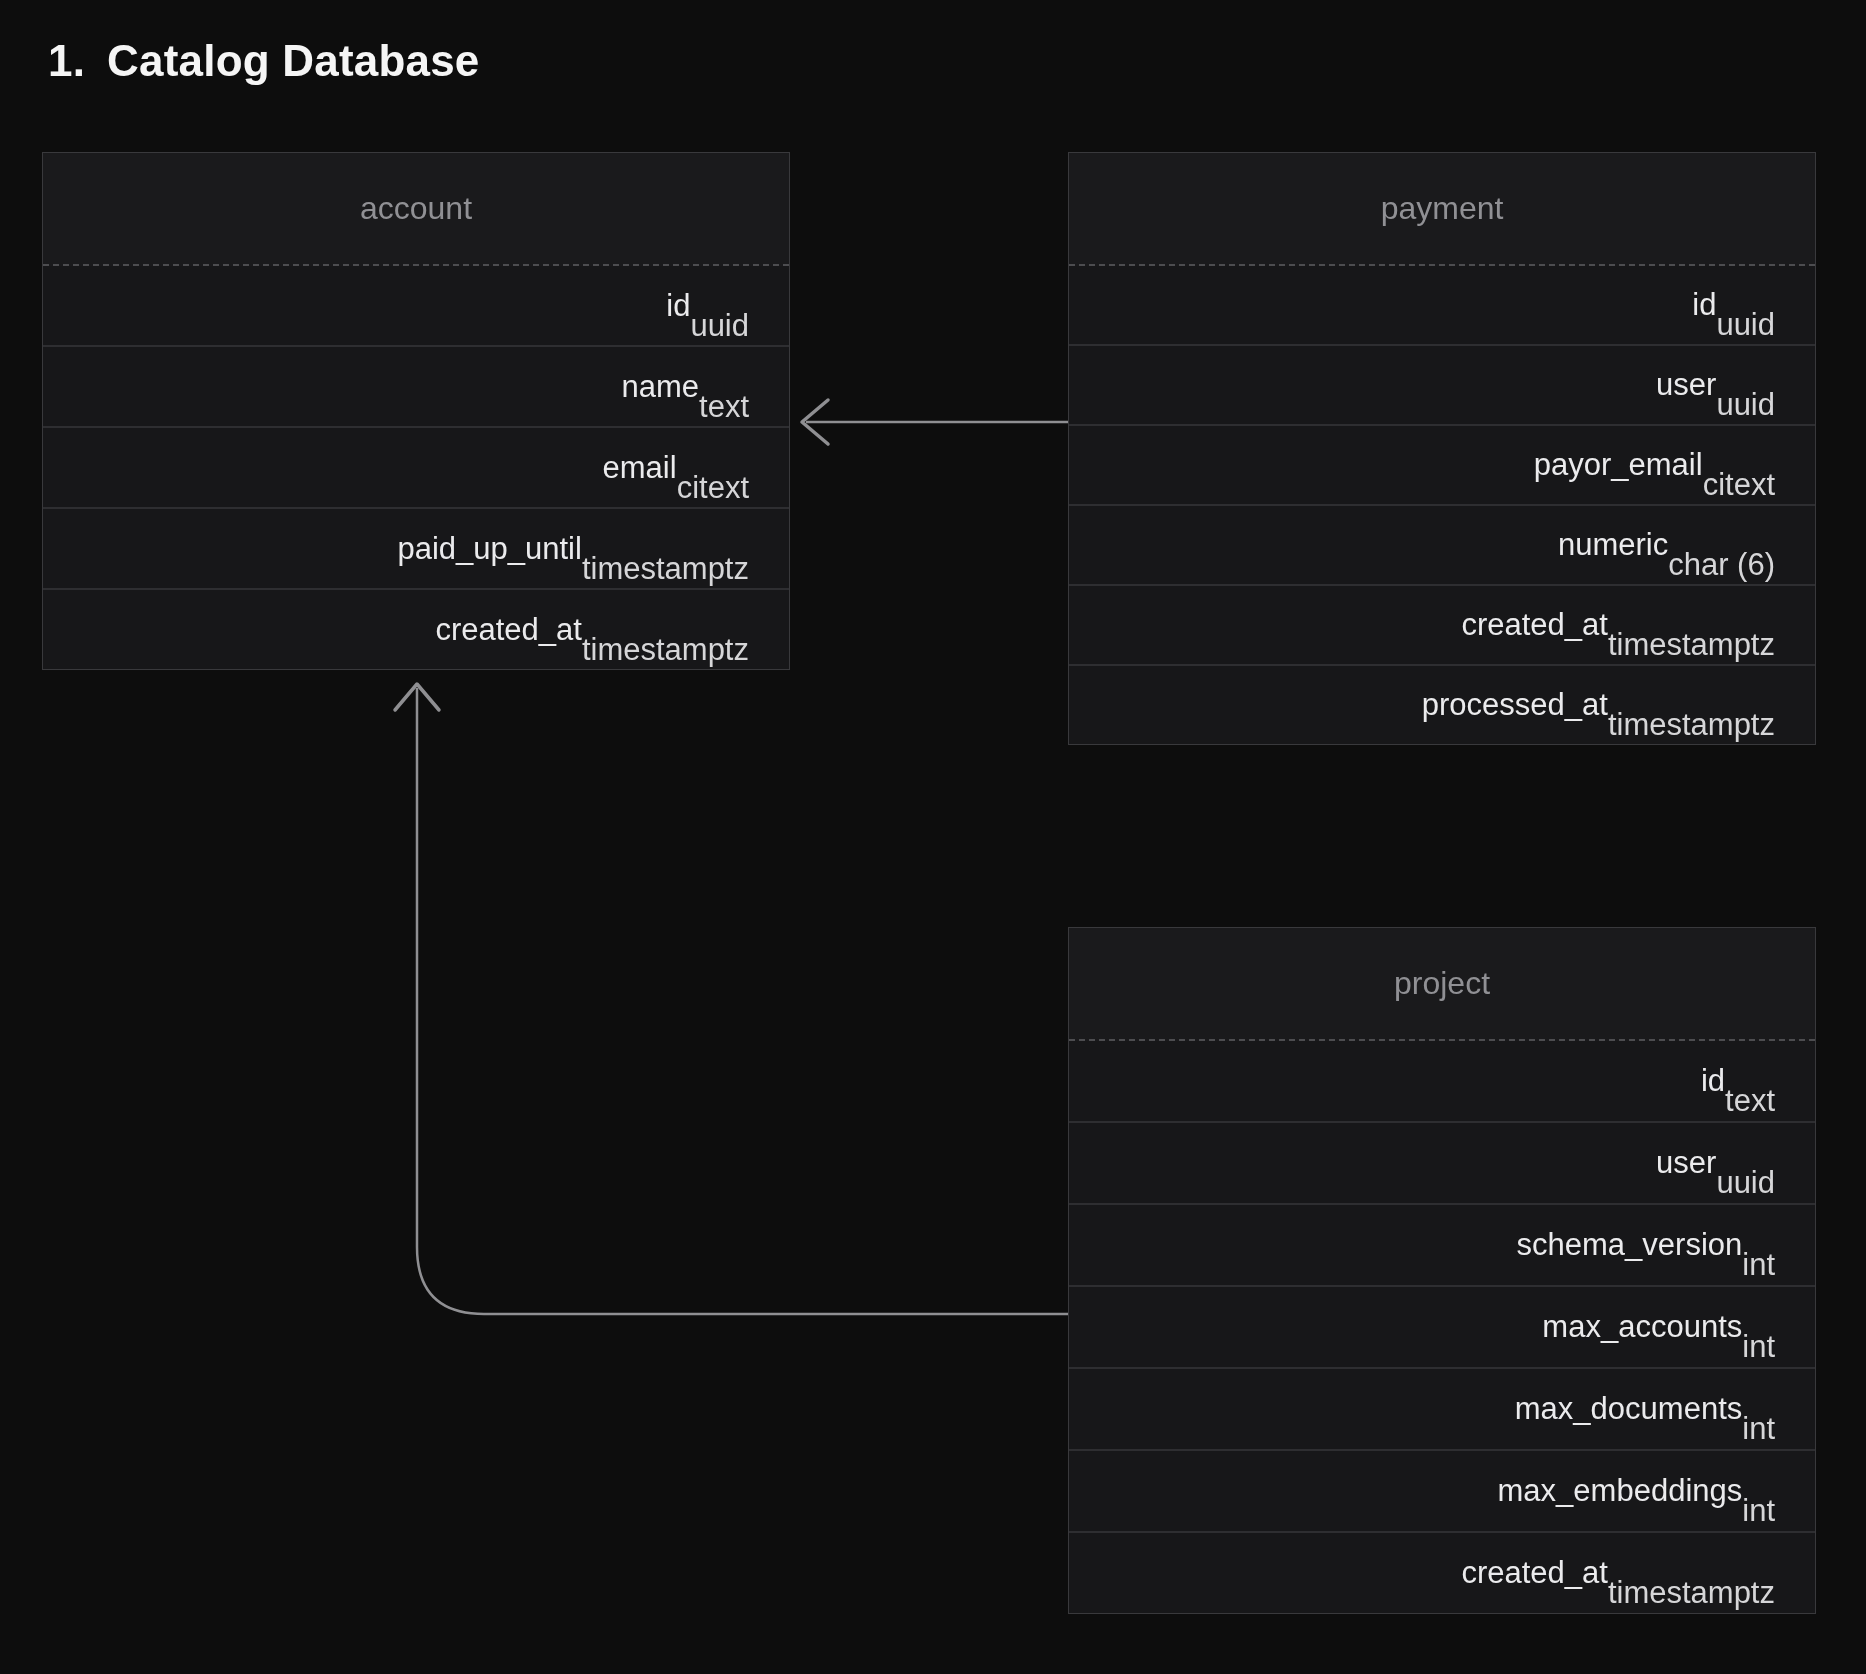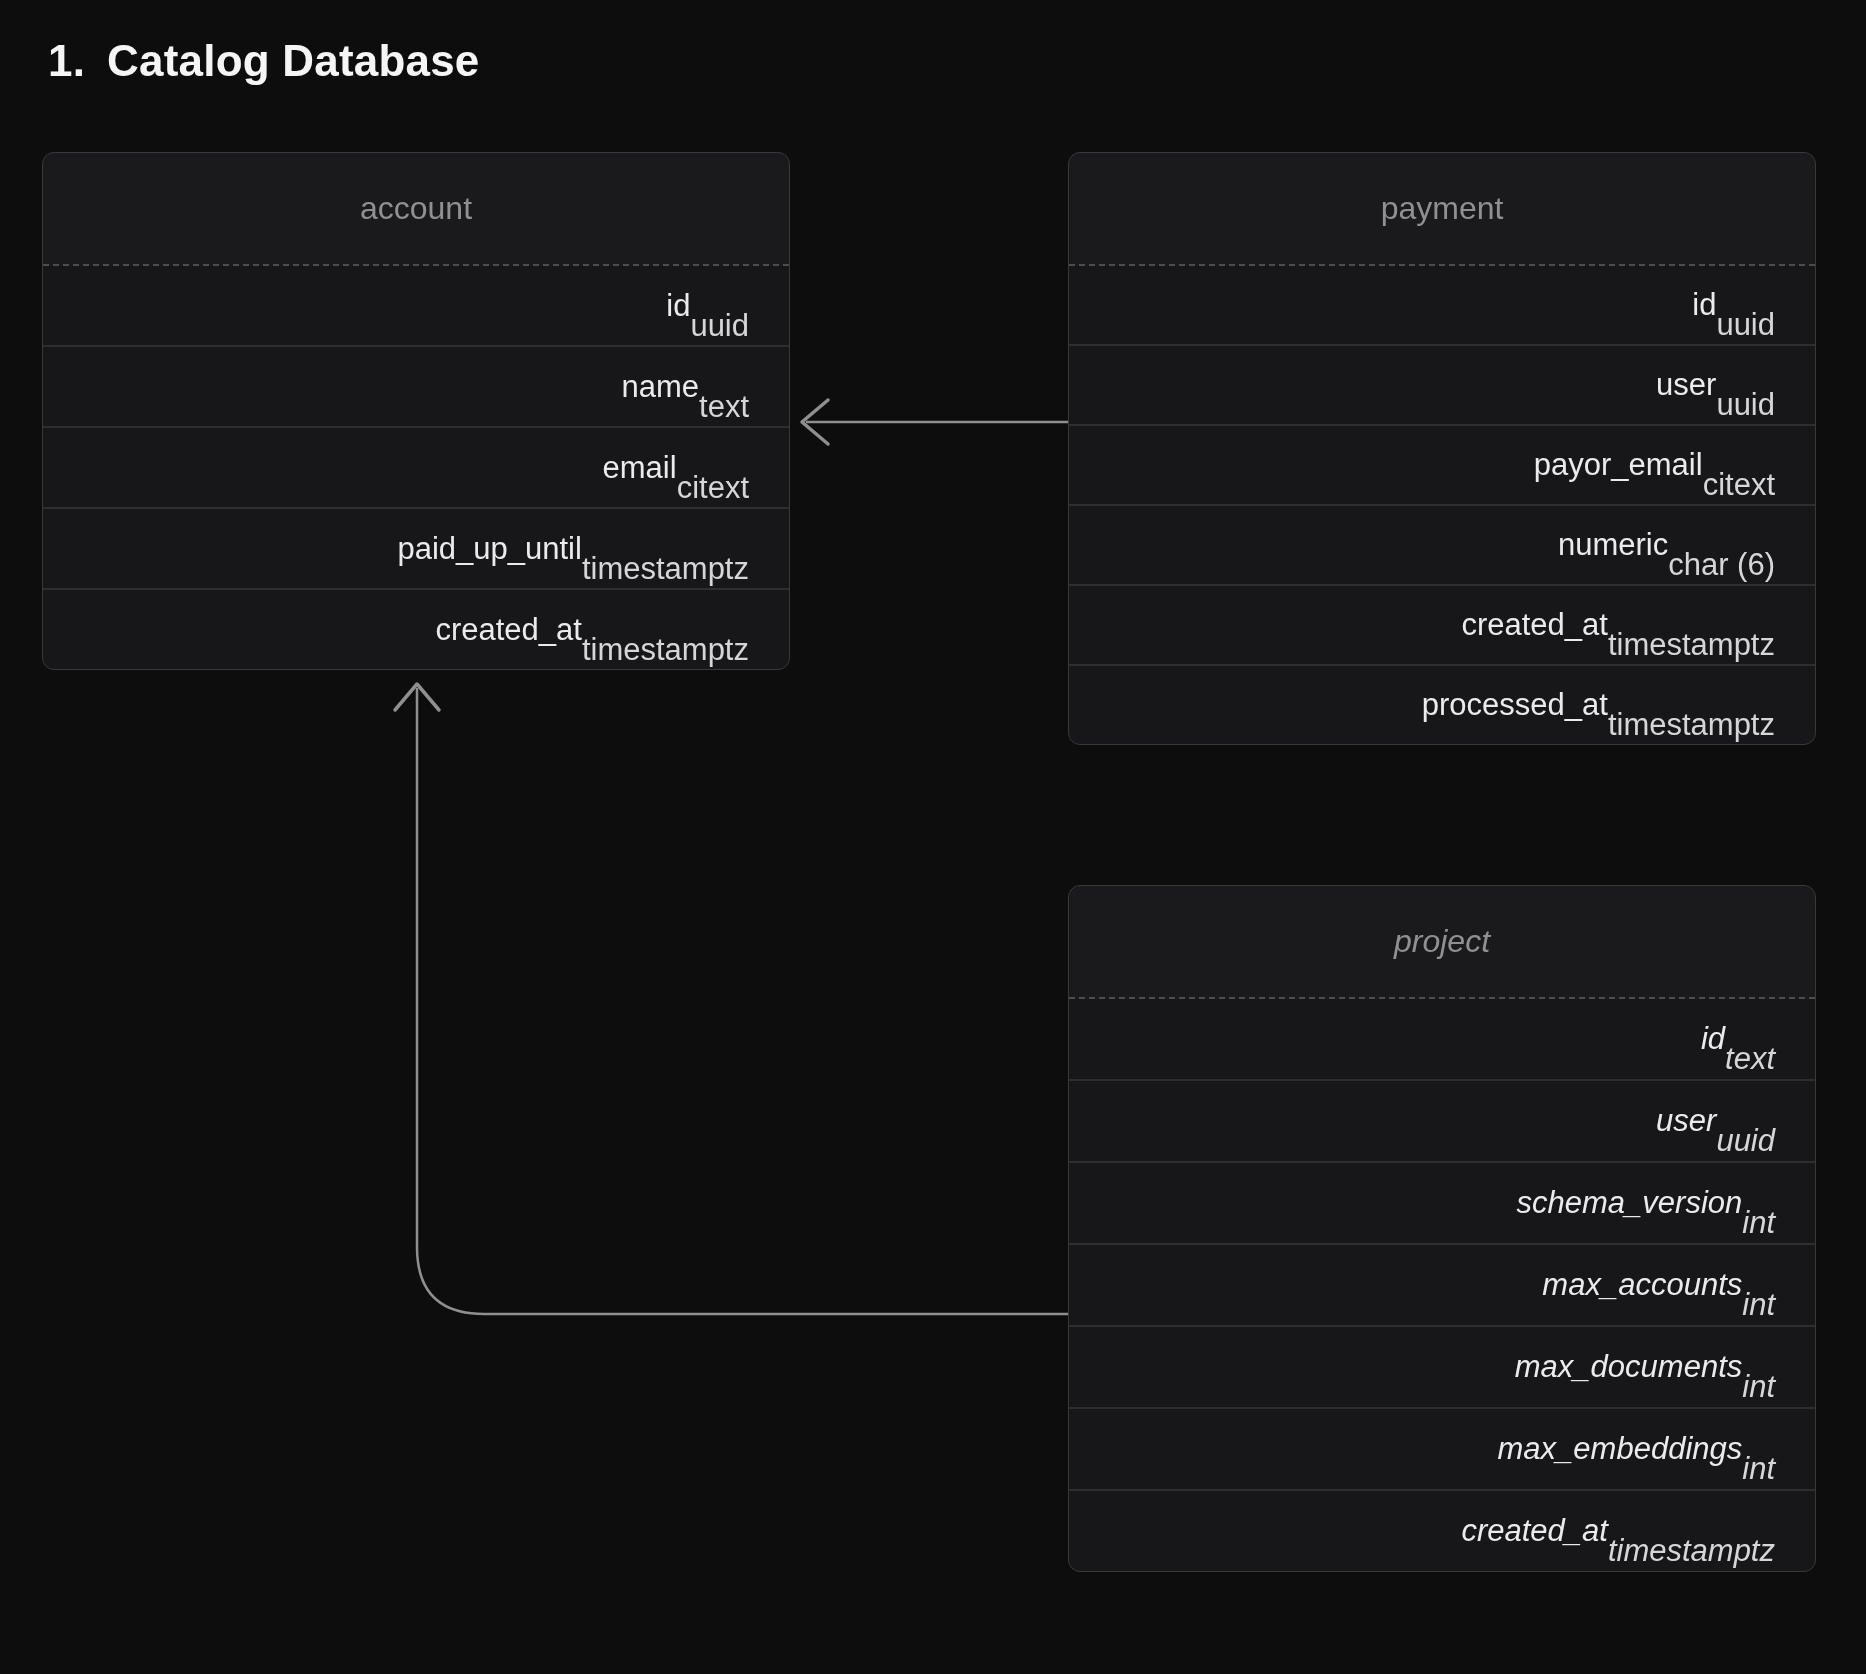--- a/index.html
+++ b/index.html
@@ -25,26 +25,26 @@
     position:absolute;left:48px;top:36px;margin:0;
     font-size:44px;font-weight:600;letter-spacing:.2px;
     color:var(--title-text);display:flex;align-items:baseline;
   }
   .title .marker{margin-right:22px;}
   .connectors{position:absolute;left:0;top:0;pointer-events:none;}
   .card{
     position:absolute;width:748px;box-sizing:border-box;
     background:var(--table-fill);
     border:1.5px solid var(--table-border);
-    border-radius:12px;
+    border-radius:0;
     overflow:hidden;
   }
   .card-account{left:42px;top:152px;}
   .card-payment{left:1068px;top:152px;}
-  .card-project{left:1068px;top:885px;font-style:italic;}
+  .card-project{left:1068px;top:927px;}
   .card-header{
     height:111px;display:flex;align-items:center;justify-content:center;
     font-size:32px;color:var(--header-text);
     border-bottom:2px dashed var(--dashed-line);
   }
   .frow{
     display:flex;align-items:center;justify-content:flex-end;
     padding:0 40px;font-size:31px;background:rgba(0,0,0,0.10);
   }
   .frow + .frow{border-top:2px solid var(--row-separator);}

